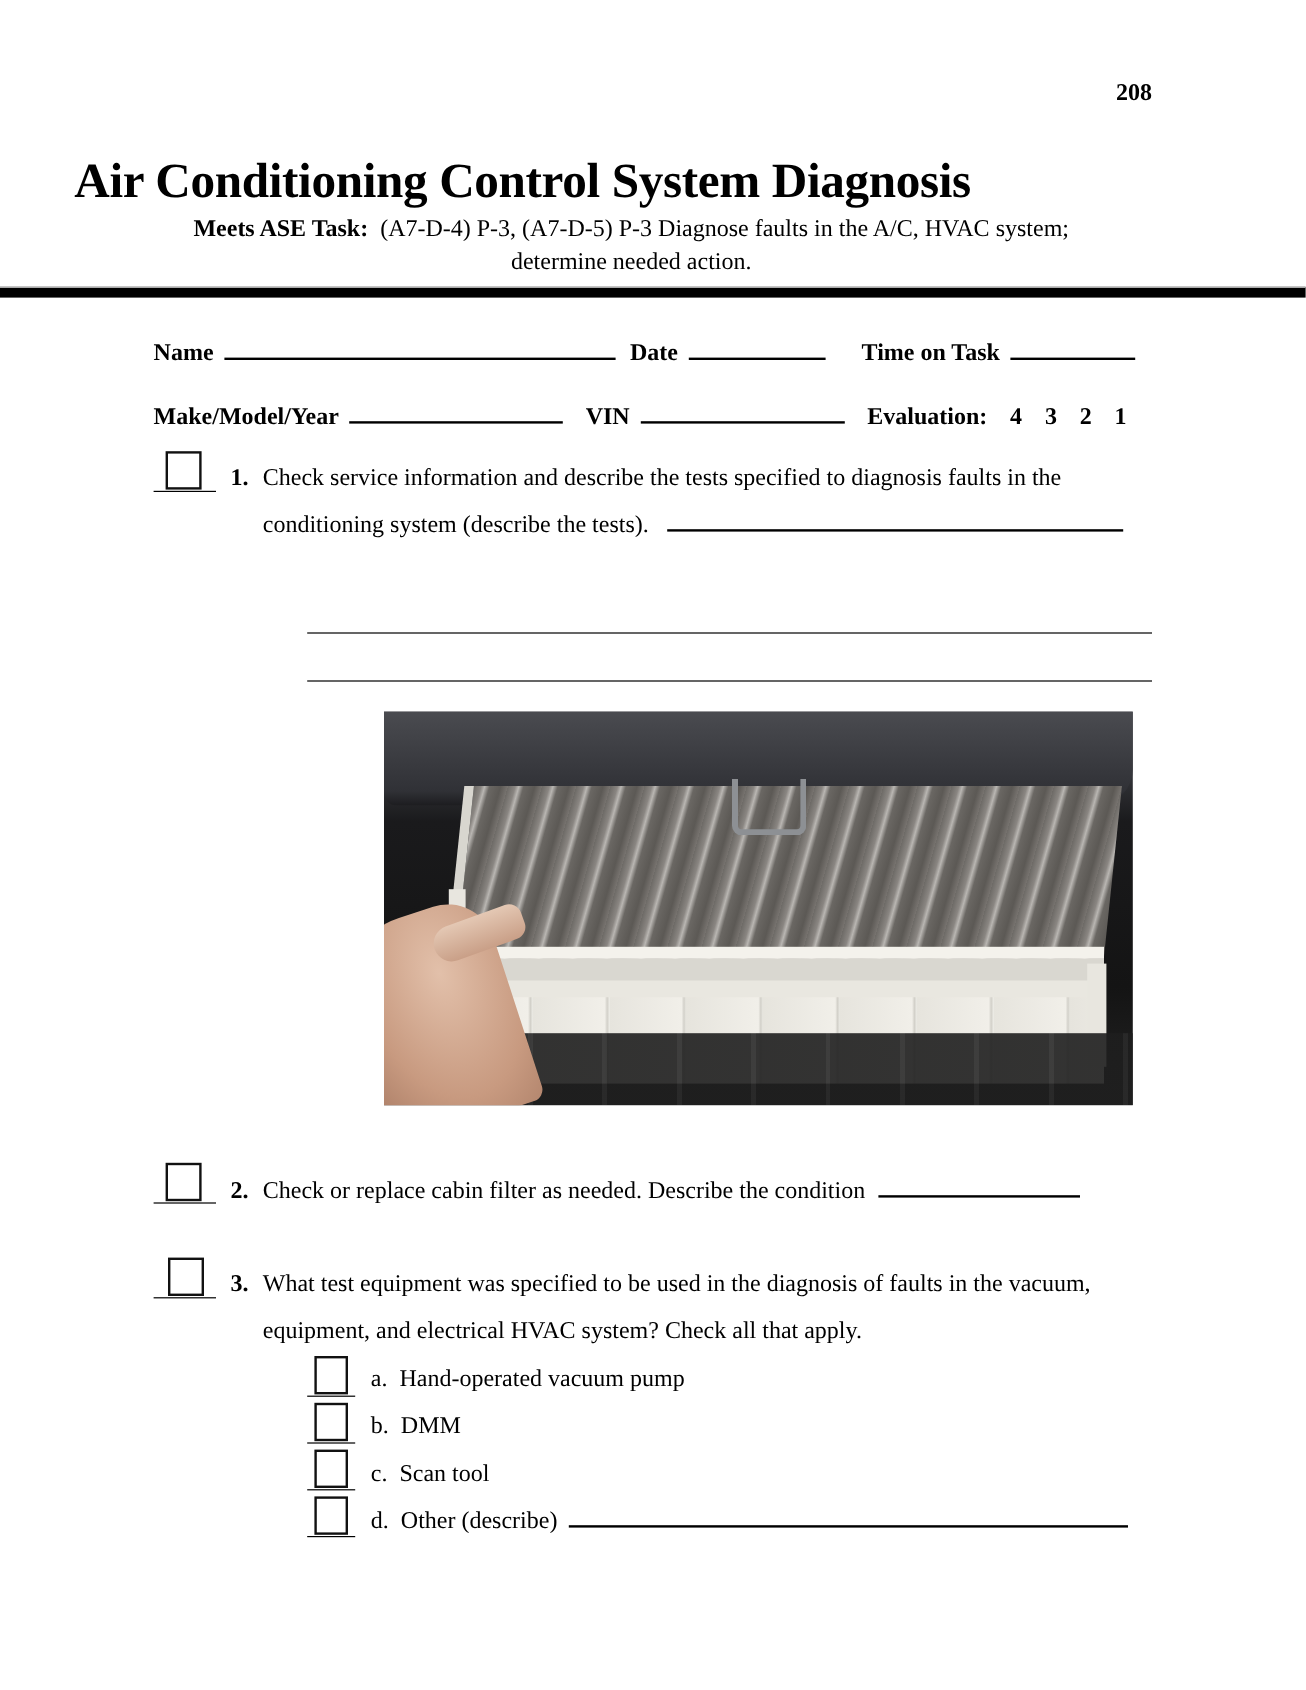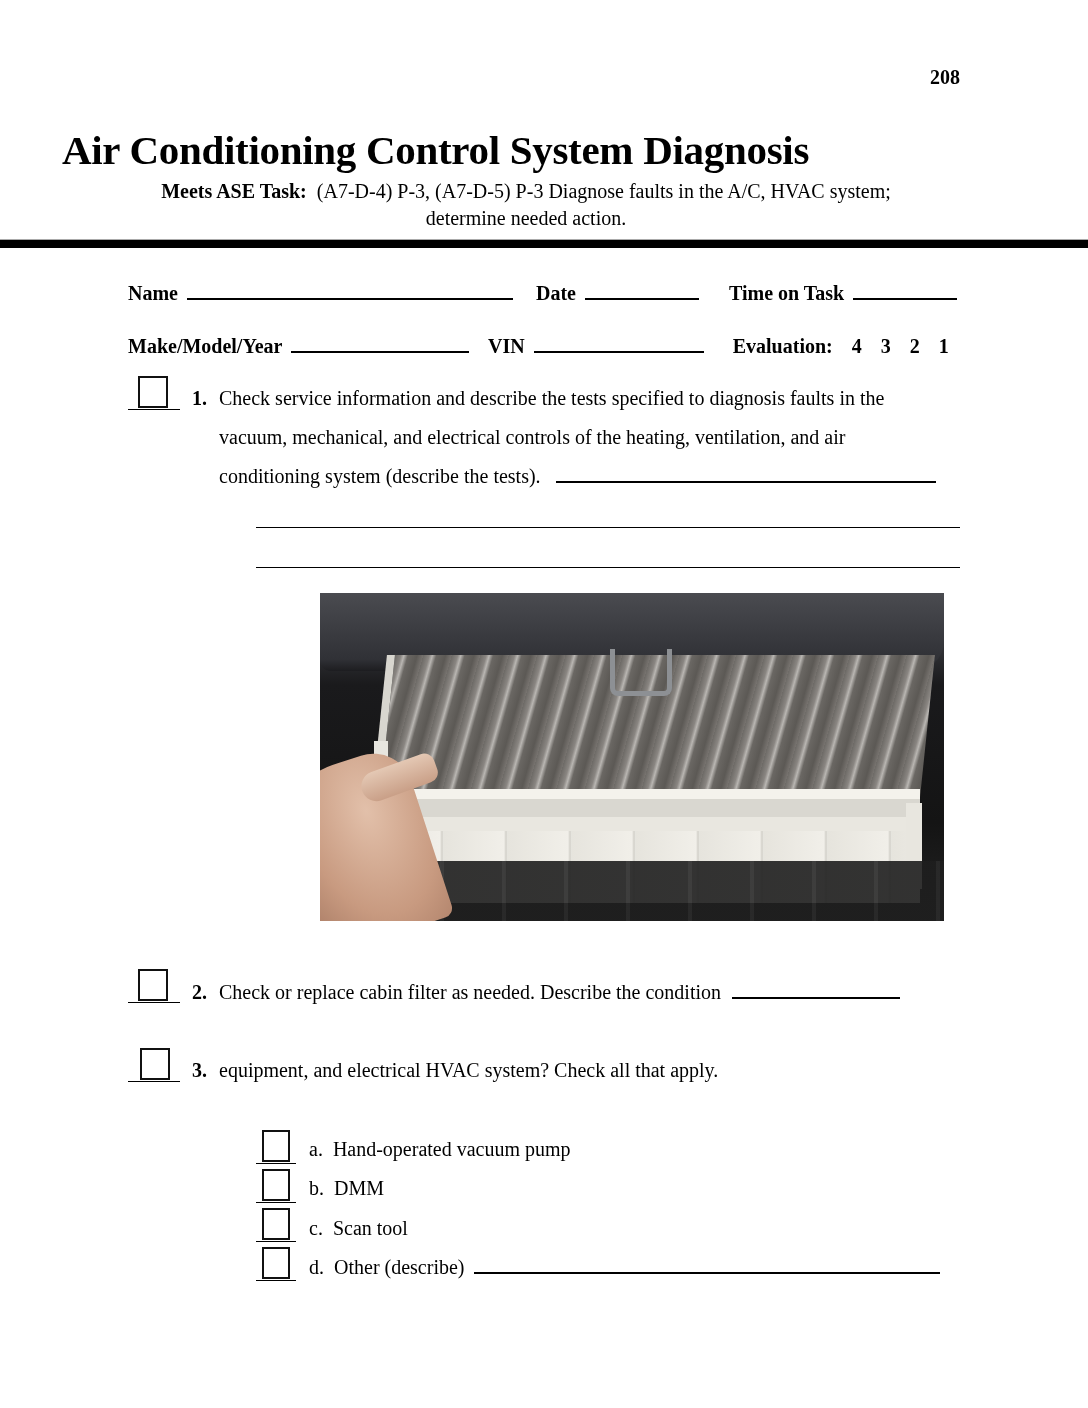--- a/index.html
+++ b/index.html
@@ -54,46 +54,45 @@
   <div><b>Meets ASE Task:</b>&nbsp;
     <span>(A7-D-4) P-3, (A7-D-5) P-3  Diagnose faults in the A/C, HVAC system;</span></div>
   <div>determine needed action.</div>
 </div>
 
 <div class="abs rule"></div>
 
 <div class="abs field-row" style="top:280px; left:128px;">
   <span>Name</span>
   <span class="blank" style="width:326px;"></span>
-  <span style="margin-left:14px;">Date</span>
+  <span style="margin-left:3px;">Date</span>
   <span class="blank" style="width:114px;"></span>
   <span style="margin-left:21px;">Time on Task</span>
   <span class="blank" style="width:104px;"></span>
 </div>
 
 <div class="abs field-row" style="top:333px; left:128px;">
   <span>Make/Model/Year</span>
   <span class="blank" style="width:178px;"></span>
   <span style="margin-left:10px;">VIN</span>
   <span class="blank" style="width:170px;"></span>
-  <span style="margin-left:20px;">Evaluation:</span>
+  <span style="margin-left:10px;">Evaluation:</span>
   <span class="eval-num">4</span>
   <span class="eval-num">3</span>
   <span class="eval-num">2</span>
   <span class="eval-num">1</span>
 </div>
 
 <div class="abs cb-wrap" style="top:370px; left:128px;">
   <div class="cb-line"></div>
   <div class="cb-box" style="left:10px;"></div>
 </div>
 <div class="abs item-num" style="top:387px; left:192px;">1.</div>
 <div class="abs text20" style="top:379px; left:219px;">
   <div>Check service information and describe the tests specified to diagnosis faults in the</div>
-  <div>vacuum, mechanical, and electrical controls of the heating, ventilation, and air</div>
   <div style="white-space:nowrap;text-align:right;">
     <span>conditioning system (describe the tests).</span>
     <span class="blank" style="width:380px; margin-left:10px;"></span>
   </div>
 </div>
 <div class="abs answer-line" style="top:527px; left:256px; width:704px;"></div>
 <div class="abs answer-line" style="top:567px; left:256px; width:704px;"></div>
 
 <div class="abs photo">
   <div class="dash"></div>
@@ -116,20 +115,21 @@
   <span>Check or replace cabin filter as needed.  Describe the condition</span>
   <span class="blank" style="width:168px; margin-left:6px;"></span>
 </div>
 
 <div class="abs cb-wrap" style="top:1042px; left:128px;">
   <div class="cb-line"></div>
   <div class="cb-box" style="left:12px;"></div>
 </div>
 <div class="abs item-num" style="top:1059px; left:192px;">3.</div>
 <div class="abs text20" style="top:1051px; left:219px;">
+  <div>What test equipment was specified to be used in the diagnosis of faults in the vacuum,</div>
   <div>equipment, and electrical HVAC system?  Check all that apply.</div>
 </div>
 
 <div class="abs cb-wrap small-cb" style="top:1124px; left:256px;">
   <div class="cb-line"></div>
   <div class="cb-box"></div>
 </div>
 <div class="abs text20" style="top:1130px; left:309px;">
   <span>a.</span>&nbsp;
   <span>Hand-operated vacuum pump</span>

